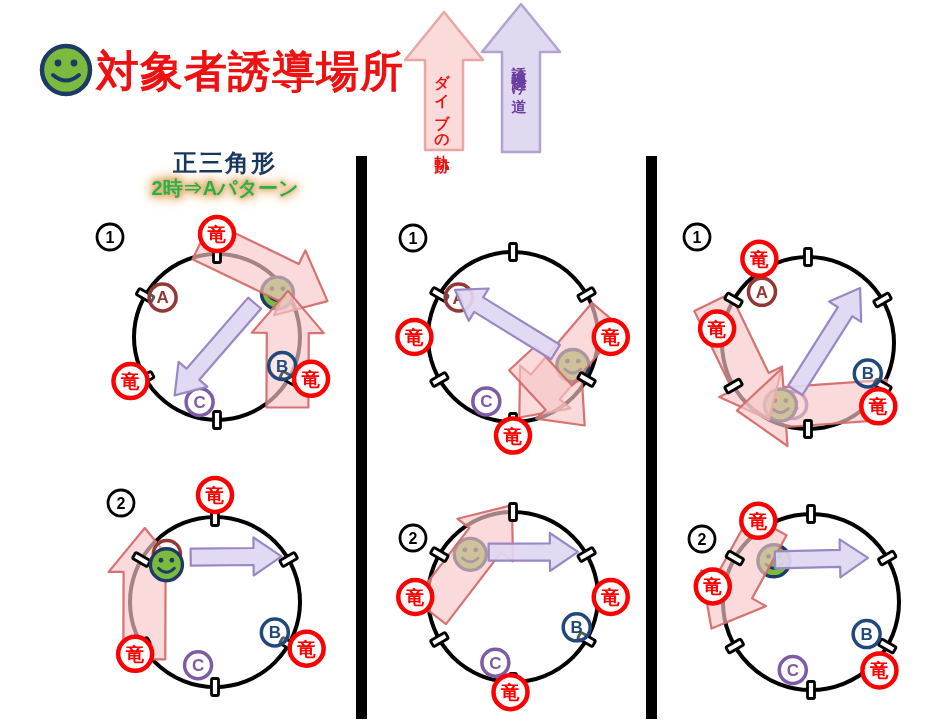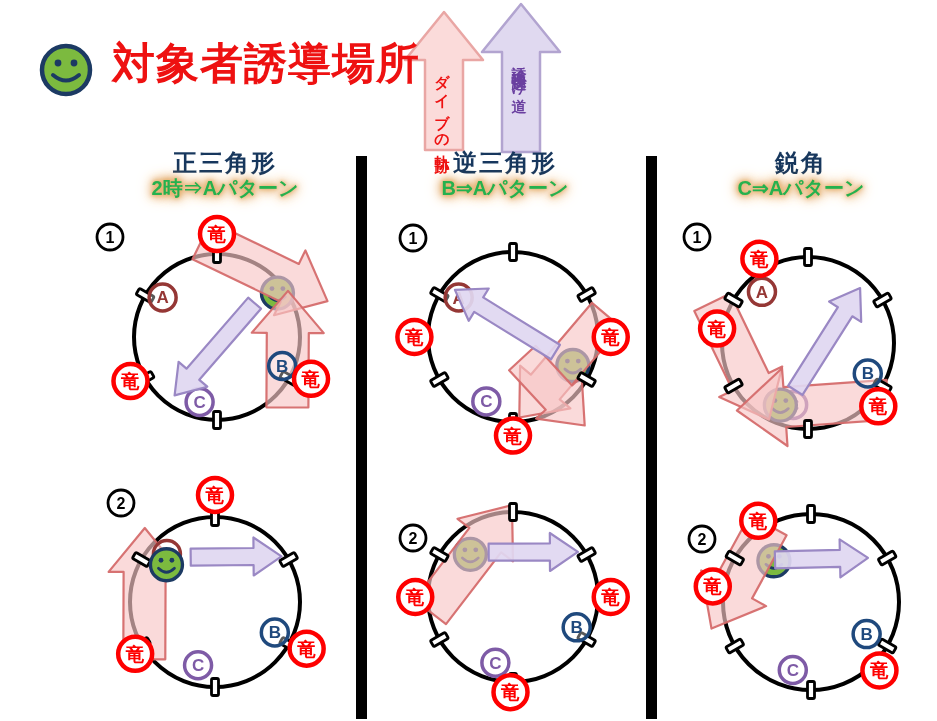--- a/index.html
+++ b/index.html
@@ -1,19 +1,19 @@
 <!DOCTYPE html>
 <html><head>
 <meta charset="utf-8">
 <style>
   html,body{margin:0;padding:0;background:#fff;}
   .page{position:relative;width:937px;height:721px;background:#ffffff;overflow:hidden;
         font-family:"Liberation Sans",sans-serif;}
   #diagram-layer{position:absolute;left:0;top:0;z-index:1;}
-  .title-row{position:absolute;left:36px;top:40px;z-index:3;display:flex;align-items:flex-start;gap:16px;}
+  .title-row{position:absolute;left:36px;top:40px;z-index:3;display:flex;align-items:center;gap:0px;}
   .page-title{margin:0;font-size:43px;font-weight:bold;color:#EE1111;letter-spacing:1px;line-height:1.1;}
   .legend-label{position:absolute;z-index:2;writing-mode:vertical-rl;text-orientation:upright;
         font-weight:bold;font-size:15px;letter-spacing:3px;line-height:1;}
   #legend-dive{left:435px;top:63px;color:#EE1111;}
   #legend-escape{left:512px;top:55px;color:#6A3FA0;}
   .col-header{position:absolute;top:150px;z-index:2;text-align:center;transform:translateX(-50%);
         line-height:1.12;white-space:nowrap;}
   .col-title{font-size:24px;font-weight:bold;color:#17375D;letter-spacing:2px;}
   .col-sub{font-size:20px;font-weight:bold;color:#25B14E;
         text-shadow:0 0 3px #ECB97E,0 0 5px #E4AA62,0 0 8px #DE9F55,0 0 12px #DE9F55,0 0 16px #E2A55F;}
@@ -290,24 +290,16 @@
     <h1 class="page-title">対象者誘導場所</h1>
   </div>
 
   <div class="legend-label" id="legend-dive">ダイブの軌跡</div>
   <div class="legend-label" id="legend-escape">誘導後逃げ道</div>
 
   <div class="col-header" id="col-header-0">
     <div class="col-title">正三角形</div>
     <div class="col-sub">2時⇒Aパターン</div>
   </div>
-  <div class="col-header" id="col-header-1">
-    <div class="col-title">逆三角形</div>
-    <div class="col-sub">B⇒Aパターン</div>
-  </div>
-  <div class="col-header" id="col-header-2">
-    <div class="col-title">鋭角</div>
-    <div class="col-sub">C⇒Aパターン</div>
-  </div>
 
   <div class="divider" id="divider-1"></div>
   <div class="divider" id="divider-2"></div>
 </div>
 
 </body></html>

